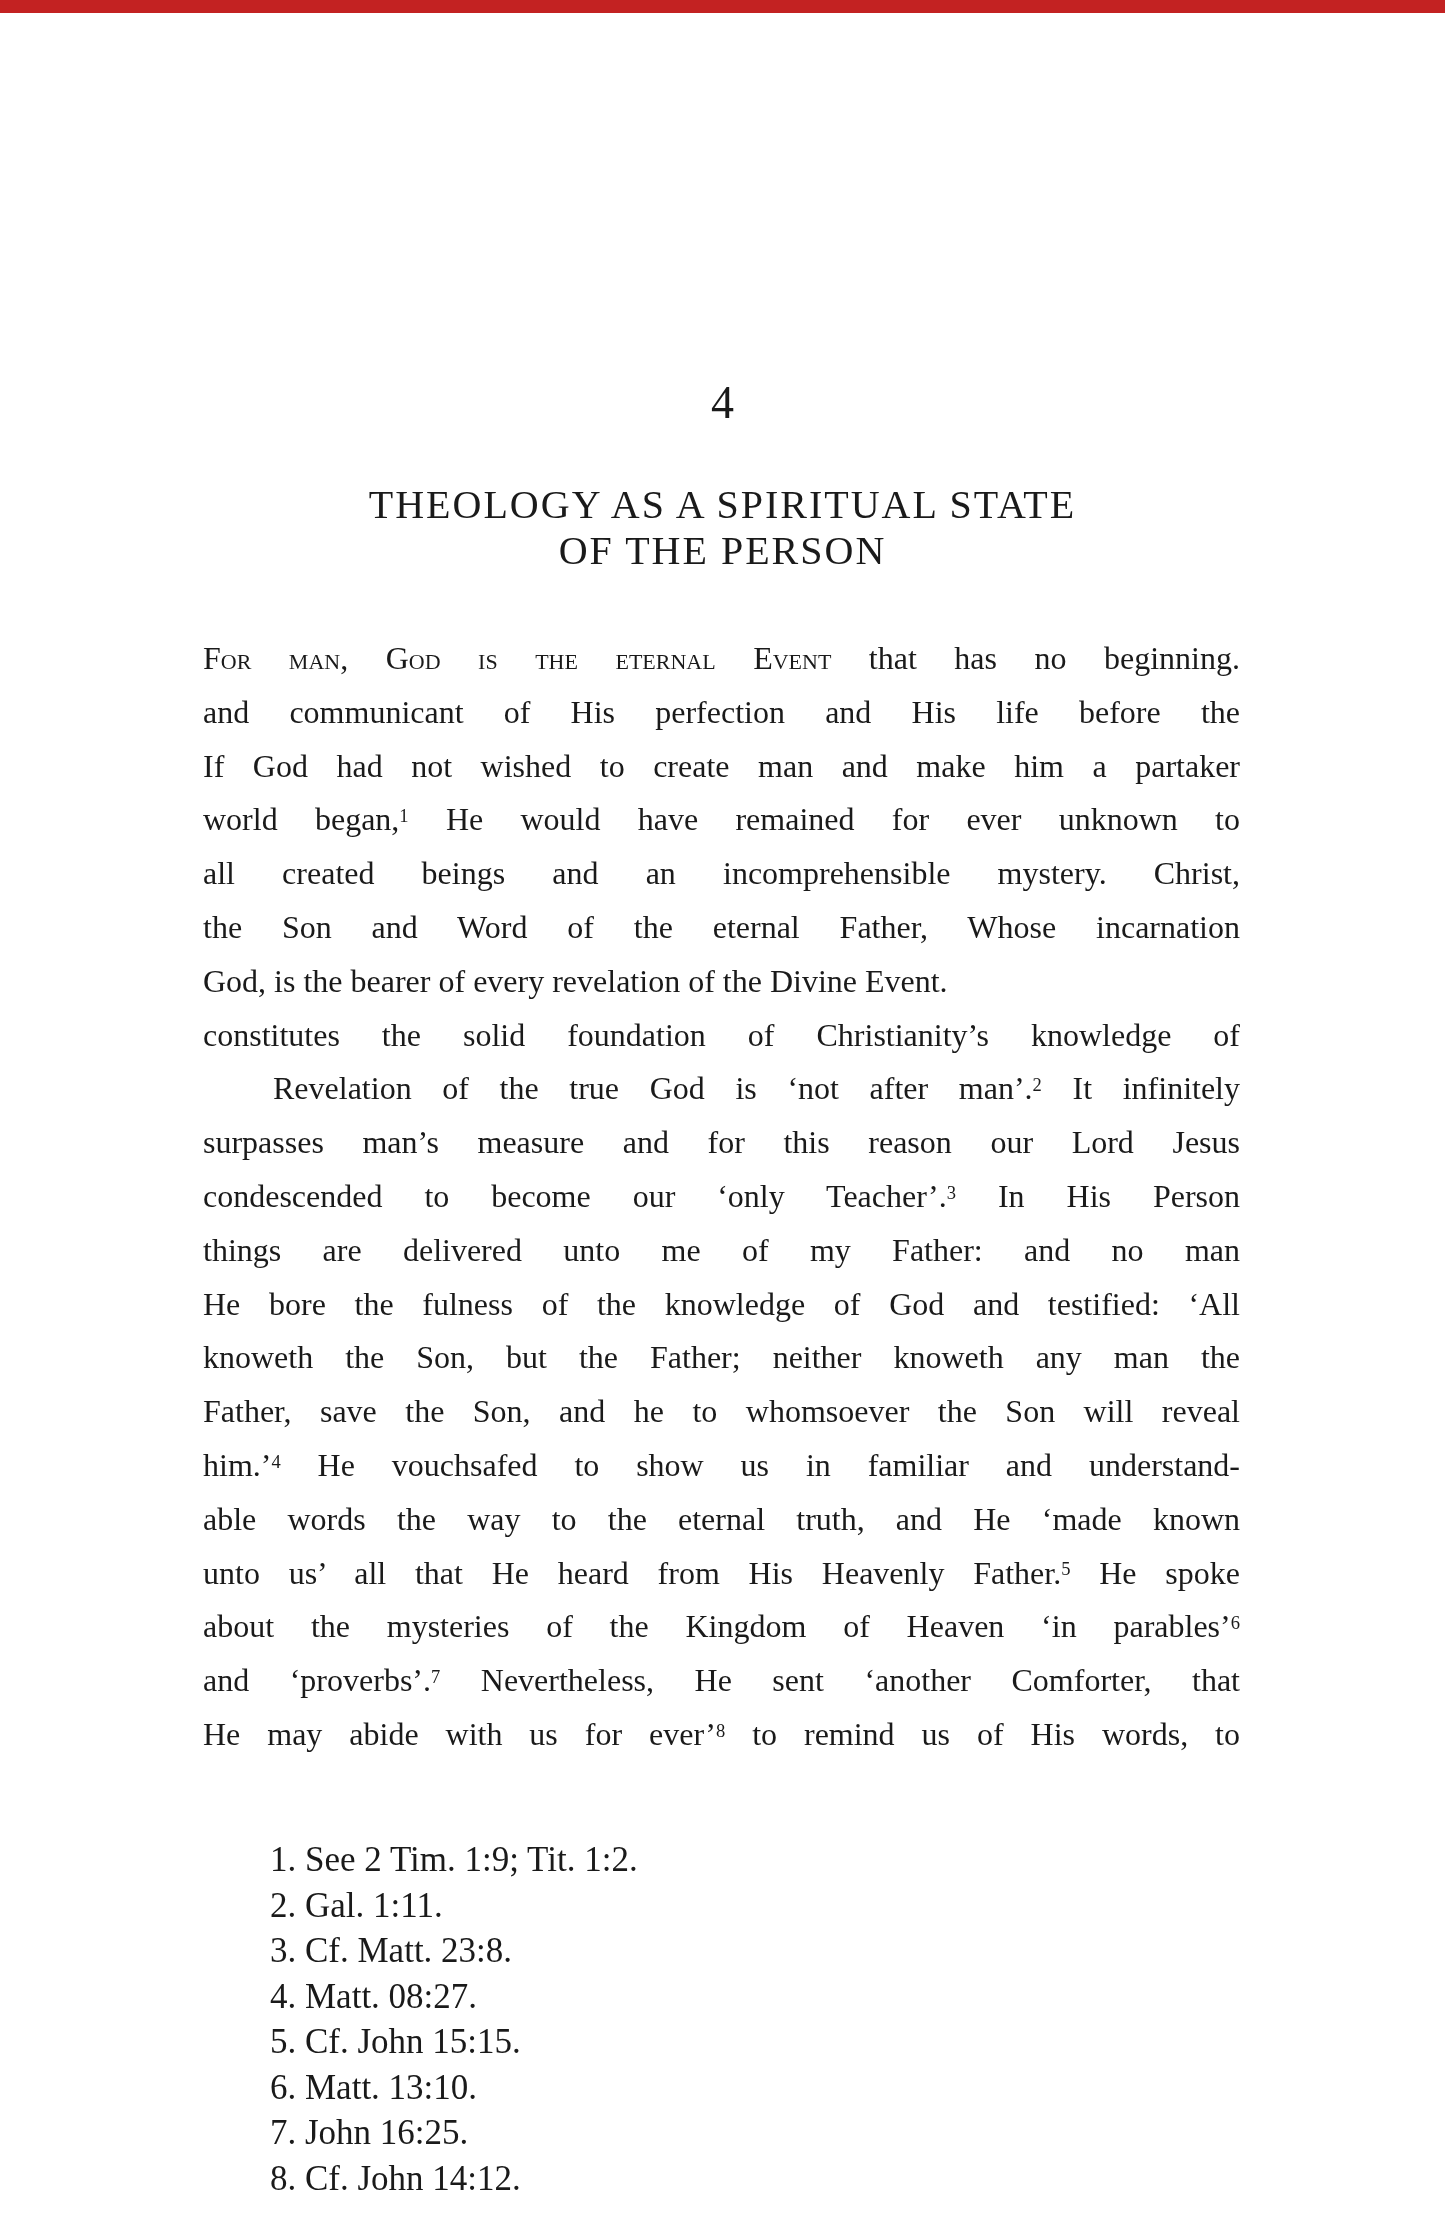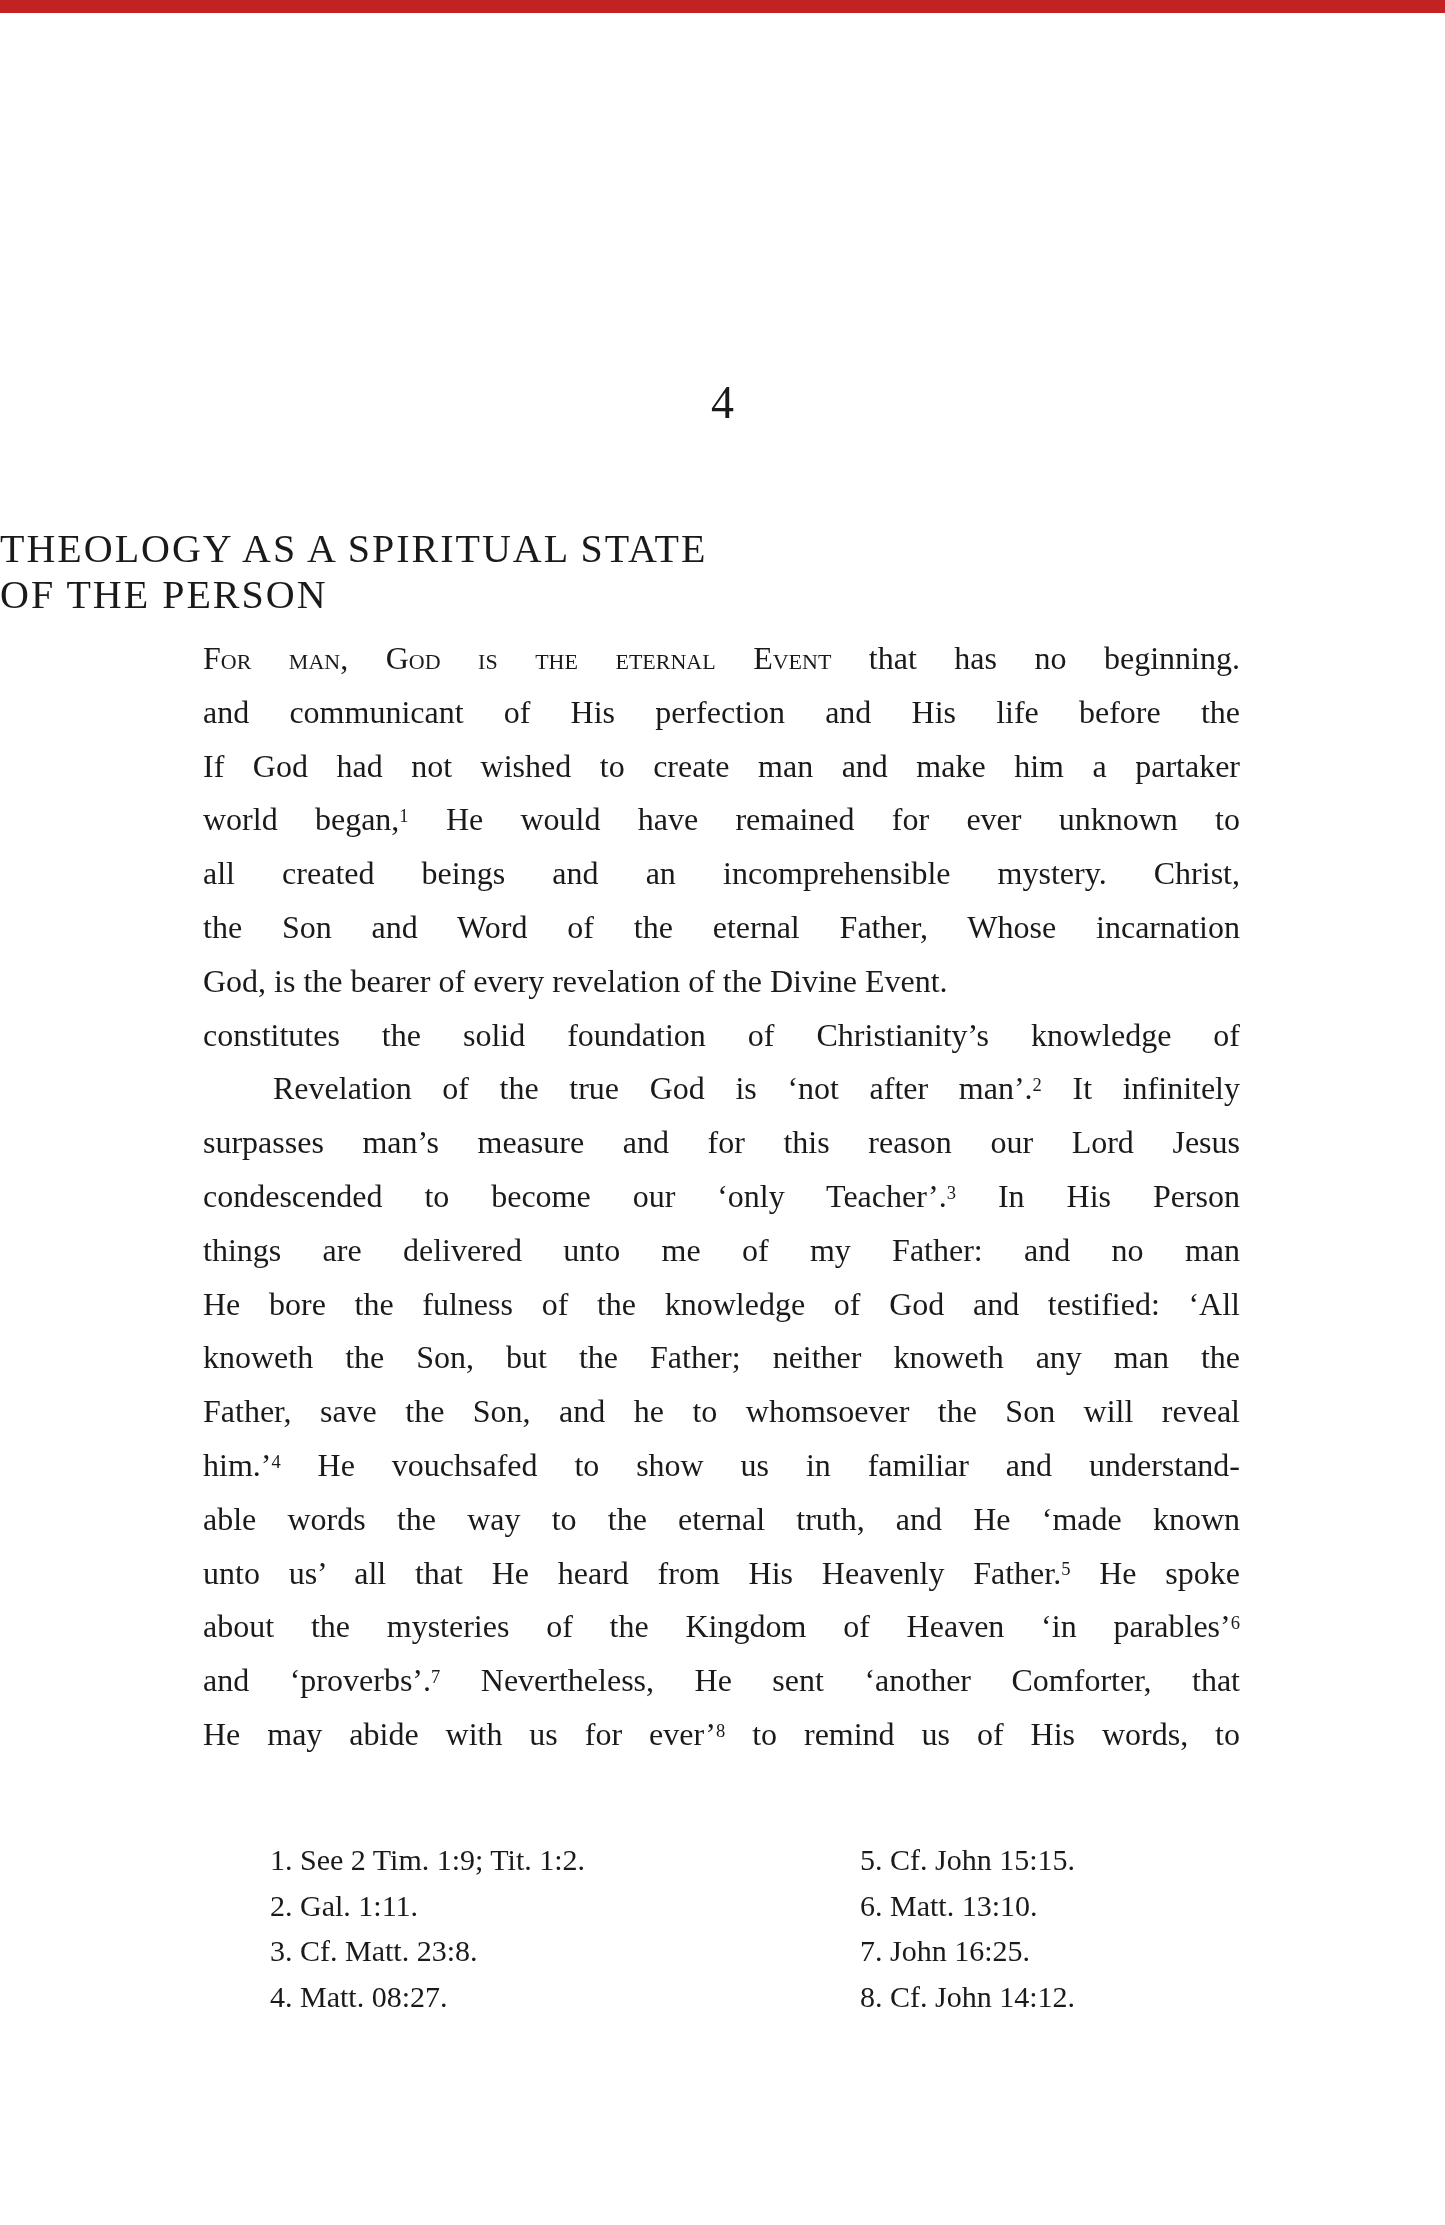--- a/index.html
+++ b/index.html
@@ -22,25 +22,24 @@
     top: 378px; left: 0;
     width: 100%;
     text-align: center;
     font-size: 46px;
     line-height: 50px;
   }
   .chapter-title {
     position: absolute;
     top: 482px; left: 0;
     width: 100%;
-    text-align: left;
+    text-align: center;
     font-size: 40px;
     line-height: 46px;
     letter-spacing: 2px;
-    margin-top: 44px;
   }
   .body-text {
     position: absolute;
     top: 632px;
     left: 203px;
     width: 1037px;
     font-size: 32px;
     line-height: 53.8px;
   }
   .body-line { text-align: justify; height: 53.8px; overflow: hidden; }
@@ -53,22 +52,23 @@
     position: relative;
     top: -0.45em;
     line-height: 0;
   }
   .footnotes {
     position: absolute;
     top: 1837px;
     left: 270px;
     width: 1000px;
     display: flex;
-    font-size: 30px;
+    font-size: 35px;
     line-height: 45.5px;
+    flex-direction: column;
   }
   .fn-col-left { width: 590px; }
   .fn-col-right { flex: 1; }
 </style>
 </head>
 <body>
 
 <div class="page">
   <div class="top-bar" style="background: rgb(195, 34, 34);"></div>
 

